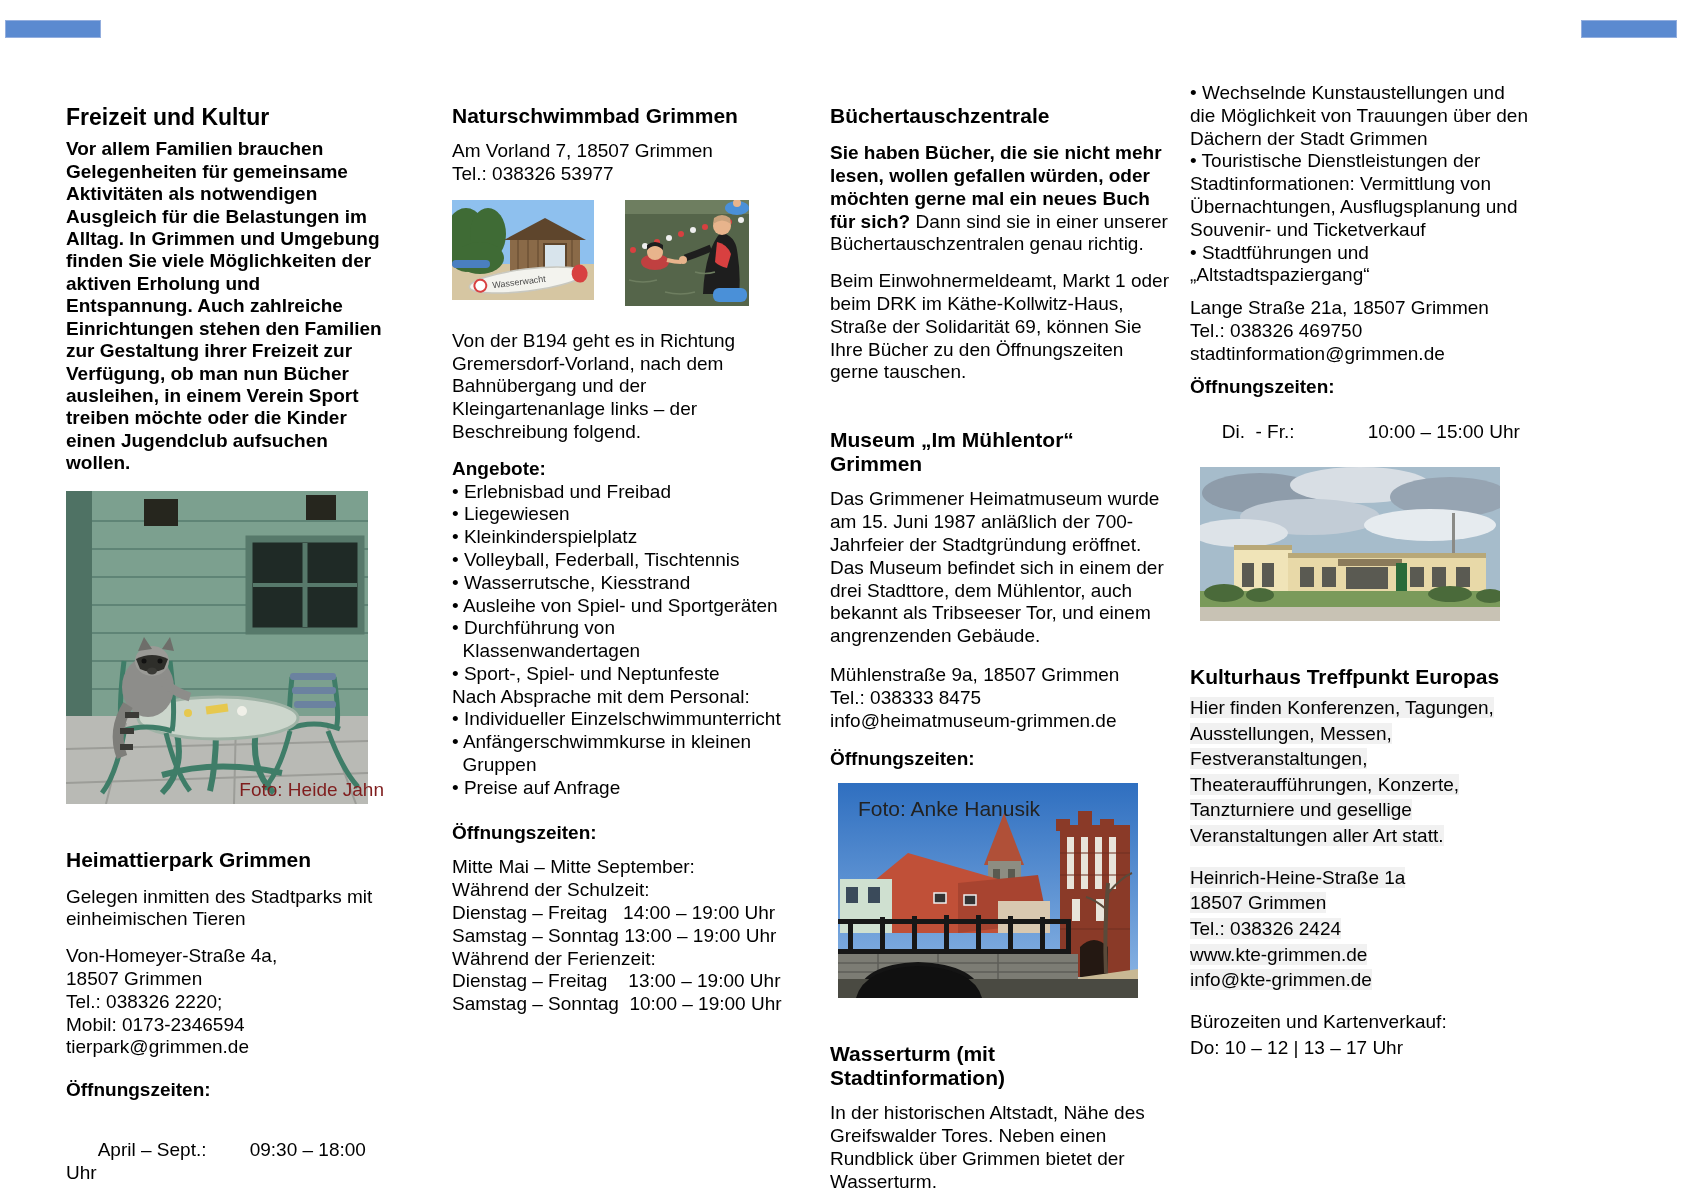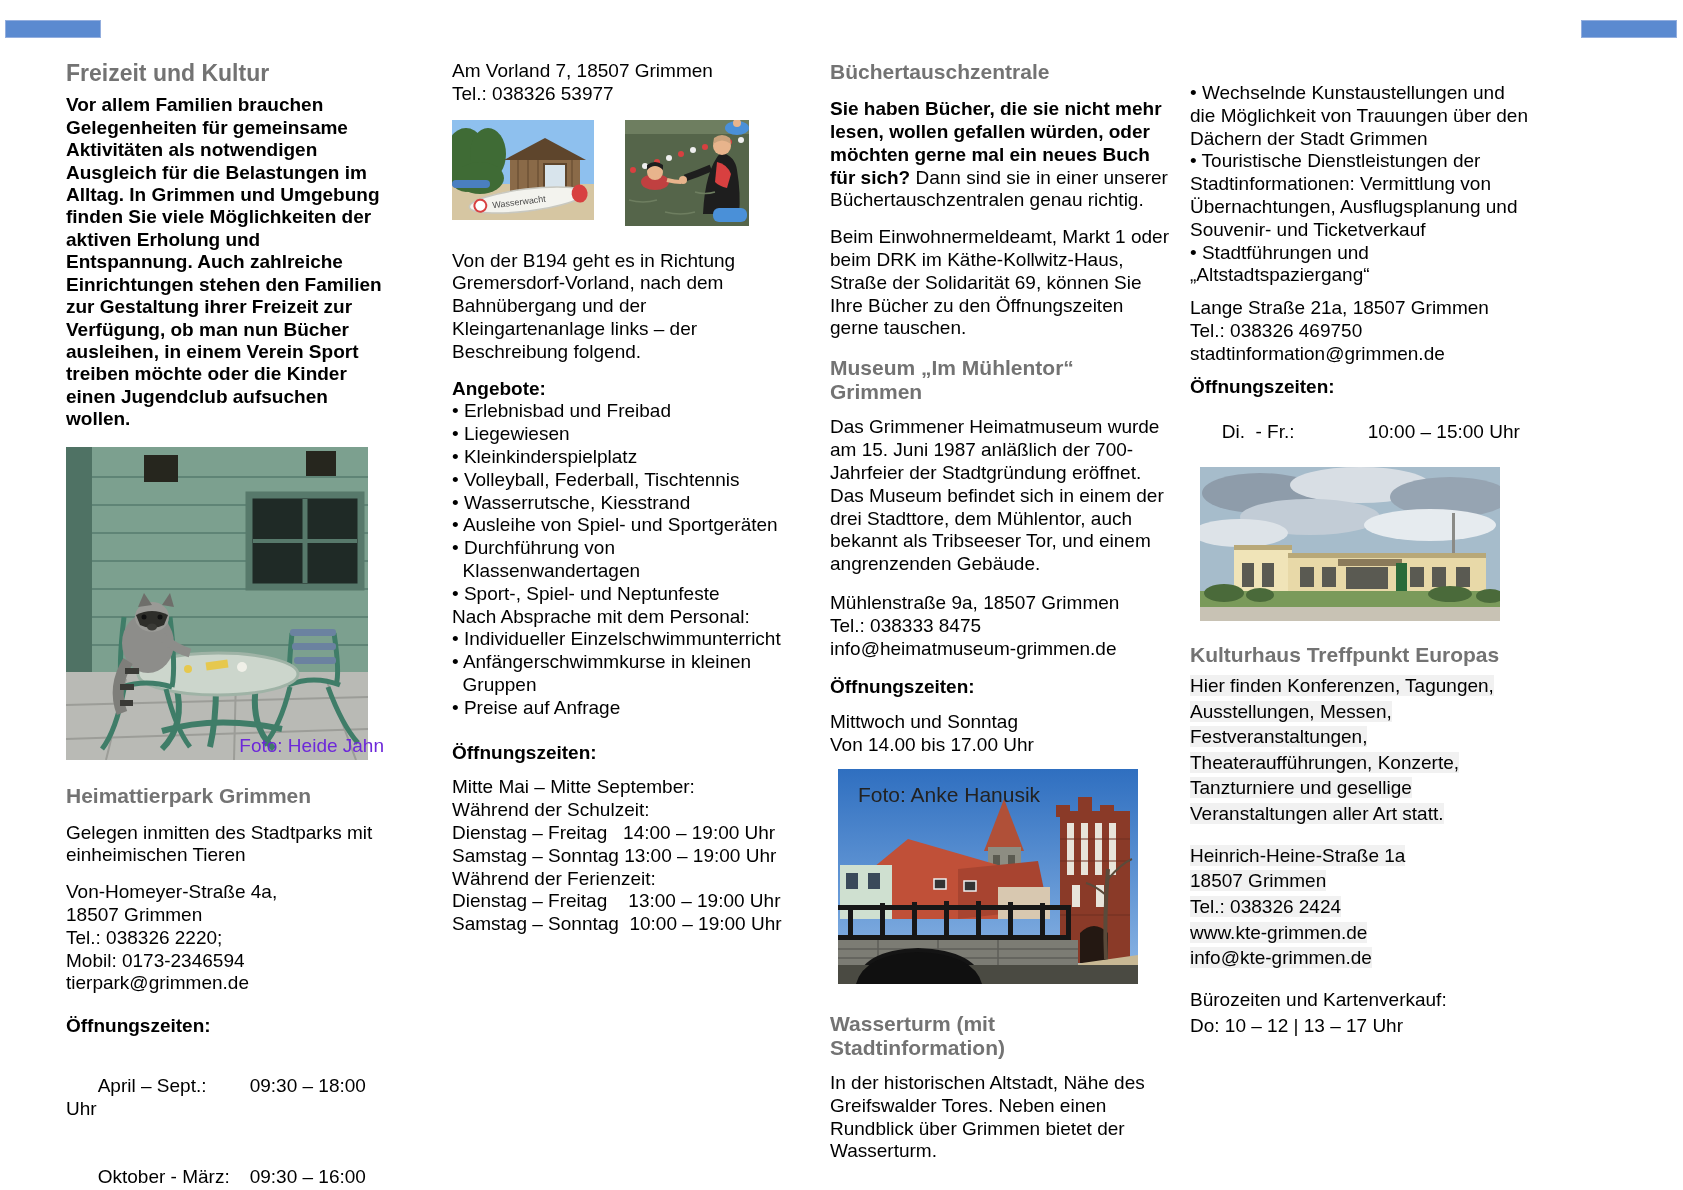--- a/index.html
+++ b/index.html
@@ -12,33 +12,33 @@
   .bar-left  { left:5px; }
   .bar-right { right:6px; }
 
   .col { position:absolute; top:60px; }
   #col1 { left:66px;  width:322px; }
   #col2 { left:452px; width:334px; }
   #col3 { left:830px; width:340px; }
   #col4 { left:1190px; width:338px; }
 
   h1,h2,p,figure { margin:0; padding:0; }
-  .h  { color:#737373; font-weight:bold; font-size:21px; line-height:1.15; }
+  .h  { color:#000000; font-weight:bold; font-size:21px; line-height:1.15;margin-top:44px; }
   h1.h { font-size:23px; }
   .t  { font-size:19px; line-height:1.2; white-space:pre-wrap; }
   .bold { font-weight:bold; }
   .lh-wide { line-height:1.35; }.mb8{margin-bottom:8px}.mb10{margin-bottom:10px}
   .mb12{margin-bottom:12px}.mb14{margin-bottom:14px}.mb16{margin-bottom:16px}
   .mb20{margin-bottom:20px}.mb22{margin-bottom:22px}.mb24{margin-bottom:24px}
   .mb28{margin-bottom:28px}
   .mt22{margin-top:22px}
 
   .photo { position:relative; display:block; }
   .photo svg { display:block; }
-  .credit { position:absolute; font-size:19px; color:#6d28d9; white-space:nowrap; }
+  .credit { position:absolute; font-size:19px; color:#7f1d1d; white-space:nowrap; }
   .credit-br { right:4px; bottom:3px; }
   .credit-tl { left:20px; top:14px; font-size:21px; color:#222; }
 
   .imgrow { display:flex; align-items:flex-start; gap:31px; }
 
   .hrow span:first-child { display:inline-block; width:152px; }
   .hrow4 span:first-child { display:inline-block; width:146px; }
 
   .hl { background:#f1f1f1; box-decoration-break:clone; -webkit-box-decoration-break:clone; }
 </style>
@@ -142,20 +142,21 @@
     <p class="t bold mb14">Öffnungszeiten:</p>
     <div class="t hrow">
       <span>April – Sept.:</span><span>09:30 – 18:00 Uhr</span>
     </div>
     <div class="t hrow">
       <span>Oktober - März:</span><span>09:30 – 16:00 Uhr</span>
     </div>
   </section>
 
   <section class="col" id="col2">
+    <h2 class="h mb12">Naturschwimmbad Grimmen</h2>
     <p class="t mb14">Am Vorland 7, 18507 Grimmen
 Tel.: 038326 53977</p>
 
     <div class="imgrow mb24">
       <figure class="photo">
         <svg width="142" height="100" viewBox="0 0 142 100">
           <rect width="142" height="100" fill="#8ec0ee"></rect>
           <rect x="0" y="64" width="142" height="36" fill="#d6c6a2"></rect>
           <g fill="#3f6b35">
             <ellipse cx="14" cy="40" rx="22" ry="32"></ellipse>
@@ -252,22 +253,20 @@
     <h2 class="h mb14">Büchertauschzentrale</h2>
     <p class="t mb14"><span class="bold">Sie haben Bücher, die sie nicht mehr lesen, wollen gefallen würden, oder möchten gerne mal ein neues Buch für sich?</span><span> Dann sind sie in einer unserer Büchertauschzentralen genau richtig.</span></p>
     <p class="t mb16">Beim Einwohnermeldeamt, Markt 1 oder beim DRK im Käthe-Kollwitz-Haus, Straße der Solidarität 69, können Sie Ihre Bücher zu den Öffnungszeiten gerne tauschen.</p>
 
     <h2 class="h mb12">Museum „Im Mühlentor“ Grimmen</h2>
     <p class="t mb16">Das Grimmener Heimatmuseum wurde am 15. Juni 1987 anläßlich der 700-Jahrfeier der Stadtgründung eröffnet. Das Museum befindet sich in einem der drei Stadttore, dem Mühlentor, auch bekannt als Tribseeser Tor, und einem angrenzenden Gebäude.</p>
     <p class="t mb16">Mühlenstraße 9a, 18507 Grimmen
 Tel.: 038333 8475
 info@heimatmuseum-grimmen.de</p>
     <p class="t bold mb12">Öffnungszeiten:</p>
-    <p class="t mb12">Mittwoch und Sonntag
-Von 14.00 bis 17.00 Uhr</p>
 
     <figure class="photo mb28" style="margin-left:8px">
       <svg width="300" height="215" viewBox="0 0 300 215">
         <defs>
           <linearGradient id="sky3" x1="0" y1="0" x2="0" y2="1">
             <stop offset="0" stop-color="#2f6fc0"></stop>
               <stop offset="1" stop-color="#8fb8e6"></stop>
           </linearGradient>
         </defs>
         <rect width="300" height="215" fill="url(#sky3)"></rect>

